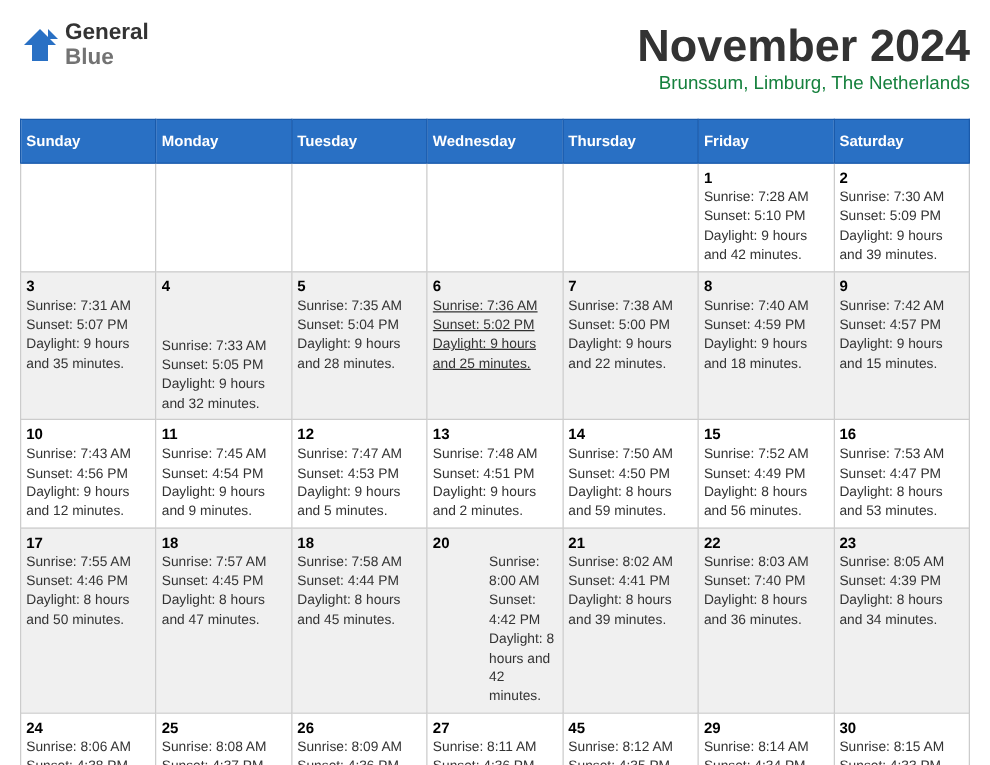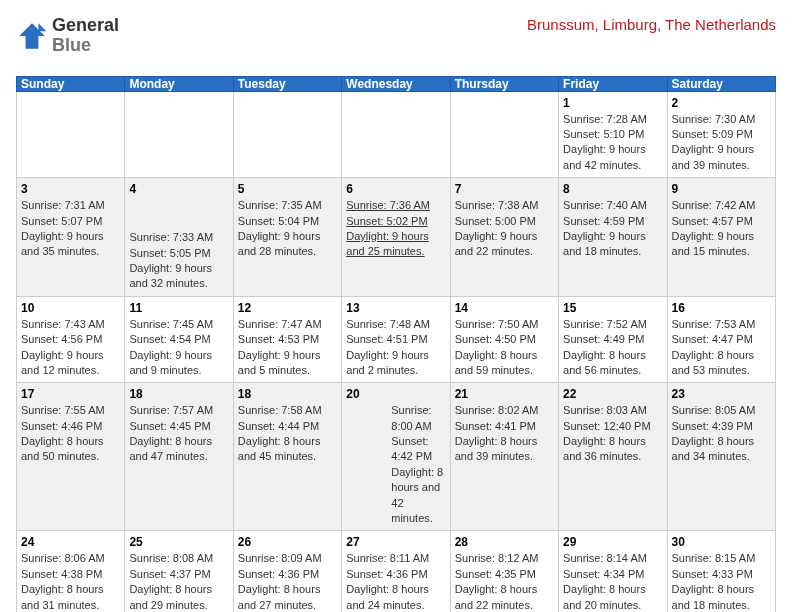--- a/index.html
+++ b/index.html
@@ -35,31 +35,31 @@
     .title-section {
       text-align: right;
     }
     .month-year {
       font-size: 36px;
       font-weight: bold;
       color: #333;
     }
     .location {
       font-size: 15px;
-      color: #b91c1c;
+      color: #15803d;
     }
     .calendar {
       width: 100%;
       border-collapse: collapse;
       font-size: 11px;
     }
     .calendar th {
       background: #2970c4;
       color: #fff;
-      padding: 0 4px;
+      padding: 10px 4px;
       text-align: left;
       font-size: 12px;
       border: 1px solid #1a5aaa;
     }
     .calendar td {
       border: 1px solid #ccc;
       vertical-align: top;
       padding: 4px;
       min-height: 80px;
       width: 108px;
@@ -99,20 +99,21 @@
     <svg class="logo-icon" viewBox="0 0 40 40">
       <polygon points="20,4 36,20 28,20 28,36 12,36 12,20 4,20" fill="#2970c4"></polygon>
       <polygon points="28,4 38,14 28,14" fill="#2970c4"></polygon>
     </svg>
     <div class="logo-text">
       <span class="general">General</span><br>
       <span class="blue">Blue</span>
     </div>
   </div>
   <div class="title-section">
+    <div class="month-year">November 2024</div>
     <div class="location">Brunssum, Limburg, The Netherlands</div>
   </div>
 </div>
 
 <table class="calendar">
   <thead>
     <tr>
     <th>Sunday</th>
         <th>Monday</th>
         <th>Tuesday</th>
@@ -257,21 +258,21 @@
         </td>
         <td>
           <span class="day-number">21</span>
           <div class="day-info" style="white-space: pre-line;">Sunrise: 8:02 AM
 Sunset: 4:41 PM
 Daylight: 8 hours and 39 minutes.</div>
         </td>
         <td>
           <span class="day-number">22</span>
           <div class="day-info" style="white-space: pre-line;">Sunrise: 8:03 AM
-Sunset: 12:40 PM
+Sunset: 7:40 PM
 Daylight: 8 hours and 36 minutes.</div>
         </td>
         <td>
           <span class="day-number">23</span>
           <div class="day-info" style="white-space: pre-line;">Sunrise: 8:05 AM
 Sunset: 4:39 PM
 Daylight: 8 hours and 34 minutes.</div>
         </td>
       </tr>
       <tr class="row5">
@@ -293,21 +294,21 @@
 Sunset: 4:36 PM
 Daylight: 8 hours and 27 minutes.</div>
         </td>
         <td>
           <span class="day-number">27</span>
           <div class="day-info" style="white-space: pre-line;">Sunrise: 8:11 AM
 Sunset: 4:36 PM
 Daylight: 8 hours and 24 minutes.</div>
         </td>
         <td>
-          <span class="day-number">28</span>
+          <span class="day-number">45</span>
           <div class="day-info" style="white-space: pre-line;">Sunrise: 8:12 AM
 Sunset: 4:35 PM
 Daylight: 8 hours and 22 minutes.</div>
         </td>
         <td>
           <span class="day-number">29</span>
           <div class="day-info" style="white-space: pre-line;">Sunrise: 8:14 AM
 Sunset: 4:34 PM
 Daylight: 8 hours and 20 minutes.</div>
         </td>

